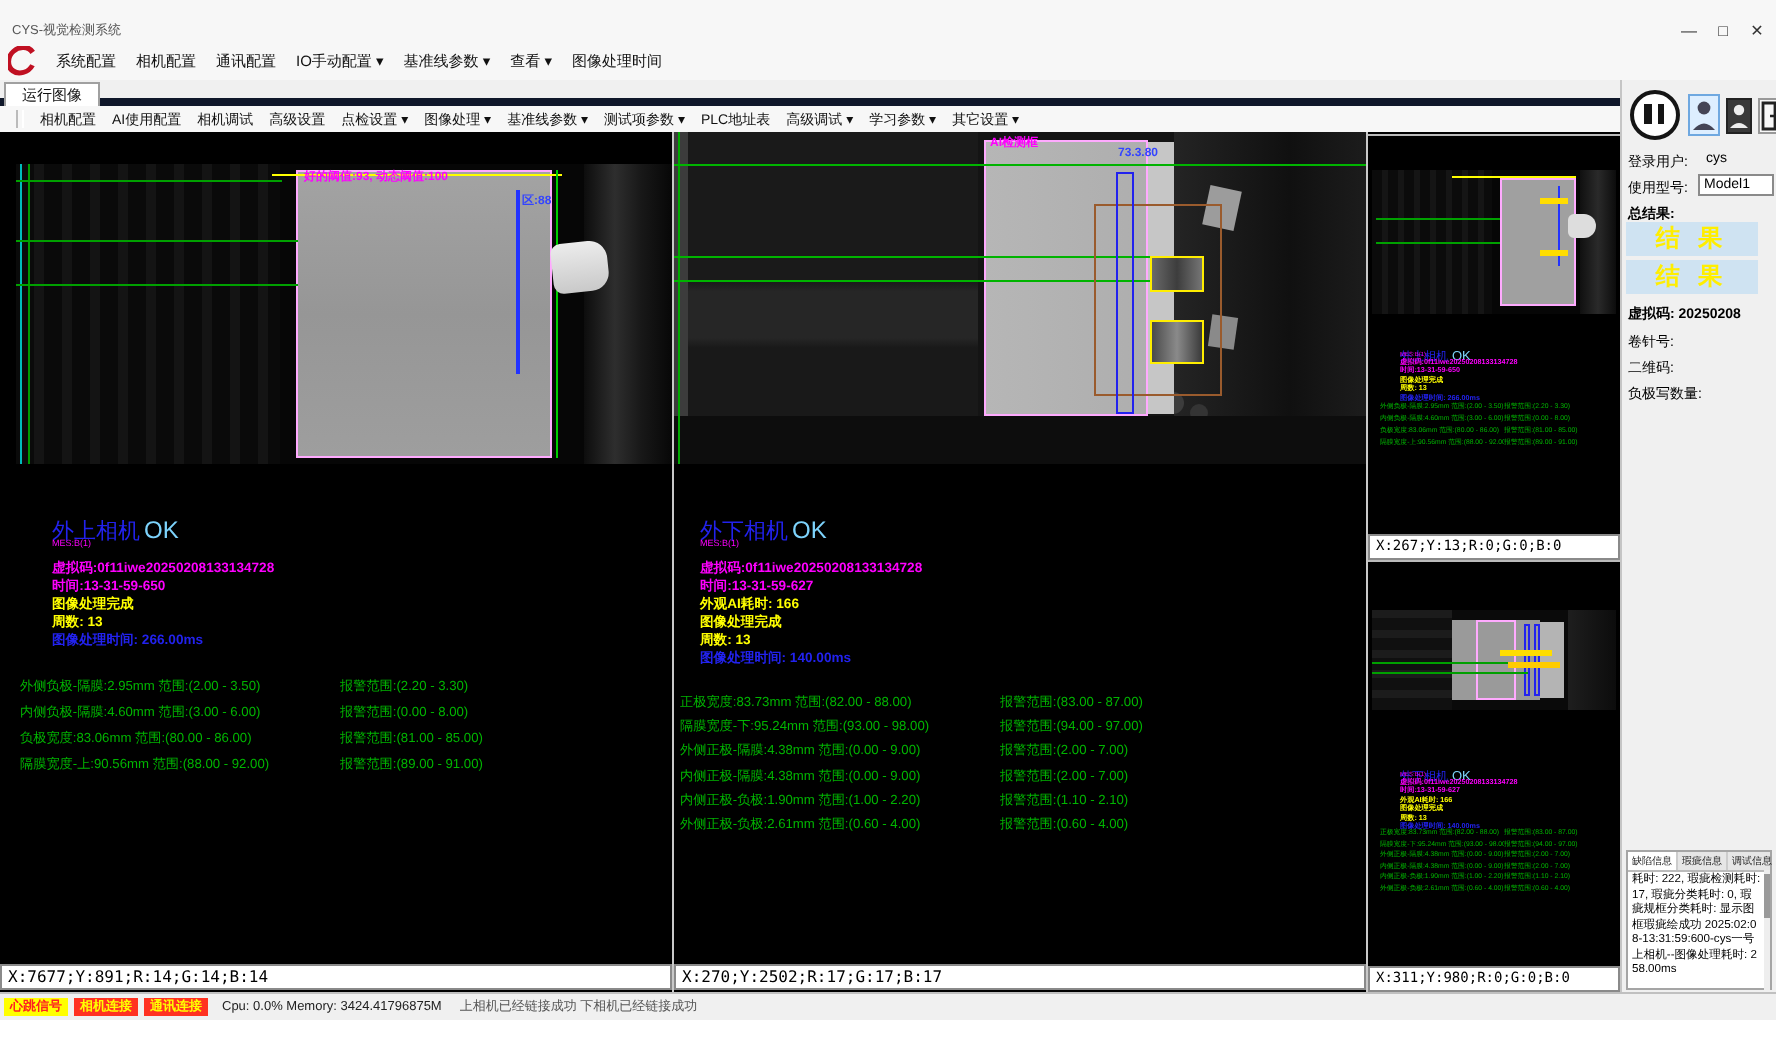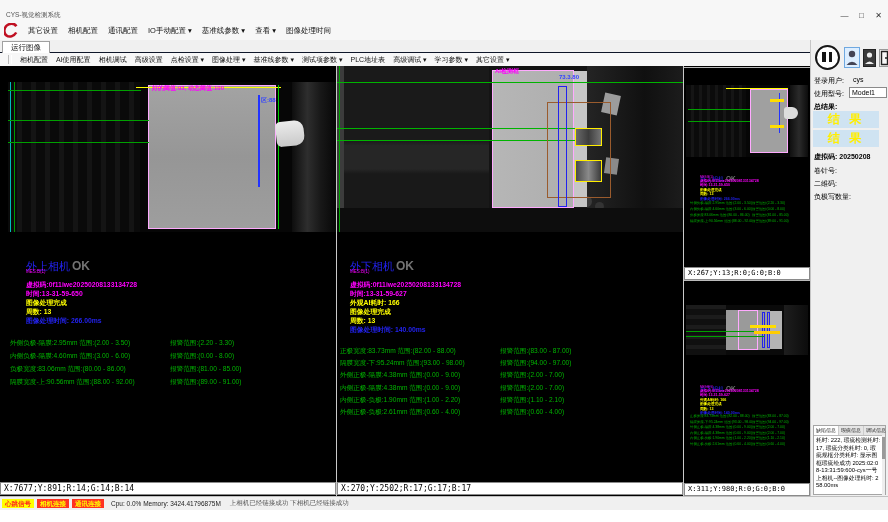--- a/index.html
+++ b/index.html
@@ -7,36 +7,36 @@
   #app{position:relative;width:888px;height:522px;background:#fff;}
   .abs{position:absolute;}
   
   #titlebar{left:0;top:0;width:888px;height:22px;background:#f7f7f7;}
   #title-text{left:6px;top:11px;font-size:6.5px;color:#555;}
   .winbtn{top:10px;width:15px;height:11px;text-align:center;font-size:8px;color:#333;line-height:11px;}
   #menubar{left:0;top:22px;width:888px;height:18px;background:#f7f7f7;display:flex;align-items:center;padding-left:4px;box-sizing:border-box;}
   #logo{width:16px;height:16px;margin-right:8px;flex:0 0 auto;}
   #menu-items{display:flex;gap:10px;}
   .mitem{font-size:7.5px;color:#111;cursor:default;}
-  #tabbar{left:0;top:40px;width:888px;height:13px;background:#f0f0f0;border-bottom:1px solid #0f172a;box-sizing:border-box;}
+  #tabbar{left:0;top:40px;width:888px;height:13px;background:#f0f0f0;border-bottom:4px solid #0f172a;box-sizing:border-box;}
   #tab-run{left:2px;top:1px;height:12px;background:#fff;border:1px solid #a0a0a0;border-bottom:none;
     font-size:7.5px;color:#111;padding:1px 8px 0 8px;box-sizing:border-box;}
   #toolbar{left:0;top:53px;width:810px;height:13px;background:#f7f7f7;display:flex;align-items:center;gap:8px;padding-left:8px;box-sizing:border-box;}
   .tgrip{width:2px;height:9px;border-left:1px solid #bbb;border-right:1px solid #fff;}
   .titem{font-size:7px;color:#111;white-space:nowrap;}
   
   #content{left:0;top:66px;width:810px;height:430px;background:#000;overflow:hidden;}
   .vdiv{top:0;width:1px;height:430px;background:#c9c9c9;}
   .coordbar{height:13px;background:#fff;border:1px solid #8a8a8a;box-sizing:border-box;
     font-family:"DejaVu Sans Mono",monospace;font-size:8px;color:#000;line-height:11px;padding-left:3px;white-space:nowrap;overflow:hidden;}
   .coordbar.small{font-size:7px;}
   
   .rt-title{height:13px;white-space:nowrap;}
   .rt-name{font-size:11px;font-weight:normal;color:#2222ee;}
-  .rt-ok{font-size:12px;font-weight:bold;color:#737373;margin-left:2px;}
+  .rt-ok{font-size:12px;font-weight:normal;color:#7dd3fc;margin-left:2px;}
   .rt-mes{font-size:4.5px;color:#ff00ff;height:7px;}
   .rt-line{font-size:6.8px;line-height:9px;white-space:nowrap;}
   .rt-code{color:#ff00ff;font-weight:bold;}
   .rt-yellow{color:#ffff00;font-weight:bold;}
   .rt-blue{color:#2222ee;font-weight:bold;}
   .vrows .mrow{display:flex;height:13px;color:#00b400;font-size:6.6px;white-space:nowrap;}
   .vrows.mid .mrow{height:12.2px;}
   .vrows .m{width:160px;overflow:hidden;}
   
   .stext .rt-title{height:8px;}
@@ -88,21 +88,21 @@
     <span class="abs winbtn" style="right:2px;">✕</span>
   </div>
 
   <div class="abs" id="menubar">
     <span id="logo">
       <svg width="16" height="16" viewBox="0 0 20 20">
           <path d="M16 4 A8 8 0 1 0 17 12" stroke="#c01022" stroke-width="3.2" fill="none" transform="skewX(-8)"></path>
         </svg>
     </span>
     <span id="menu-items">
-        <span class="mitem">其它设置</span>
+        <span class="mitem">系统配置</span>
         <span class="mitem">相机配置</span>
         <span class="mitem">通讯配置</span>
         <span class="mitem">IO手动配置 ▾</span>
         <span class="mitem">基准线参数 ▾</span>
         <span class="mitem">查看 ▾</span>
         <span class="mitem">图像处理时间</span>
       </span>
   </div>
 
   <div class="abs" id="tabbar">

